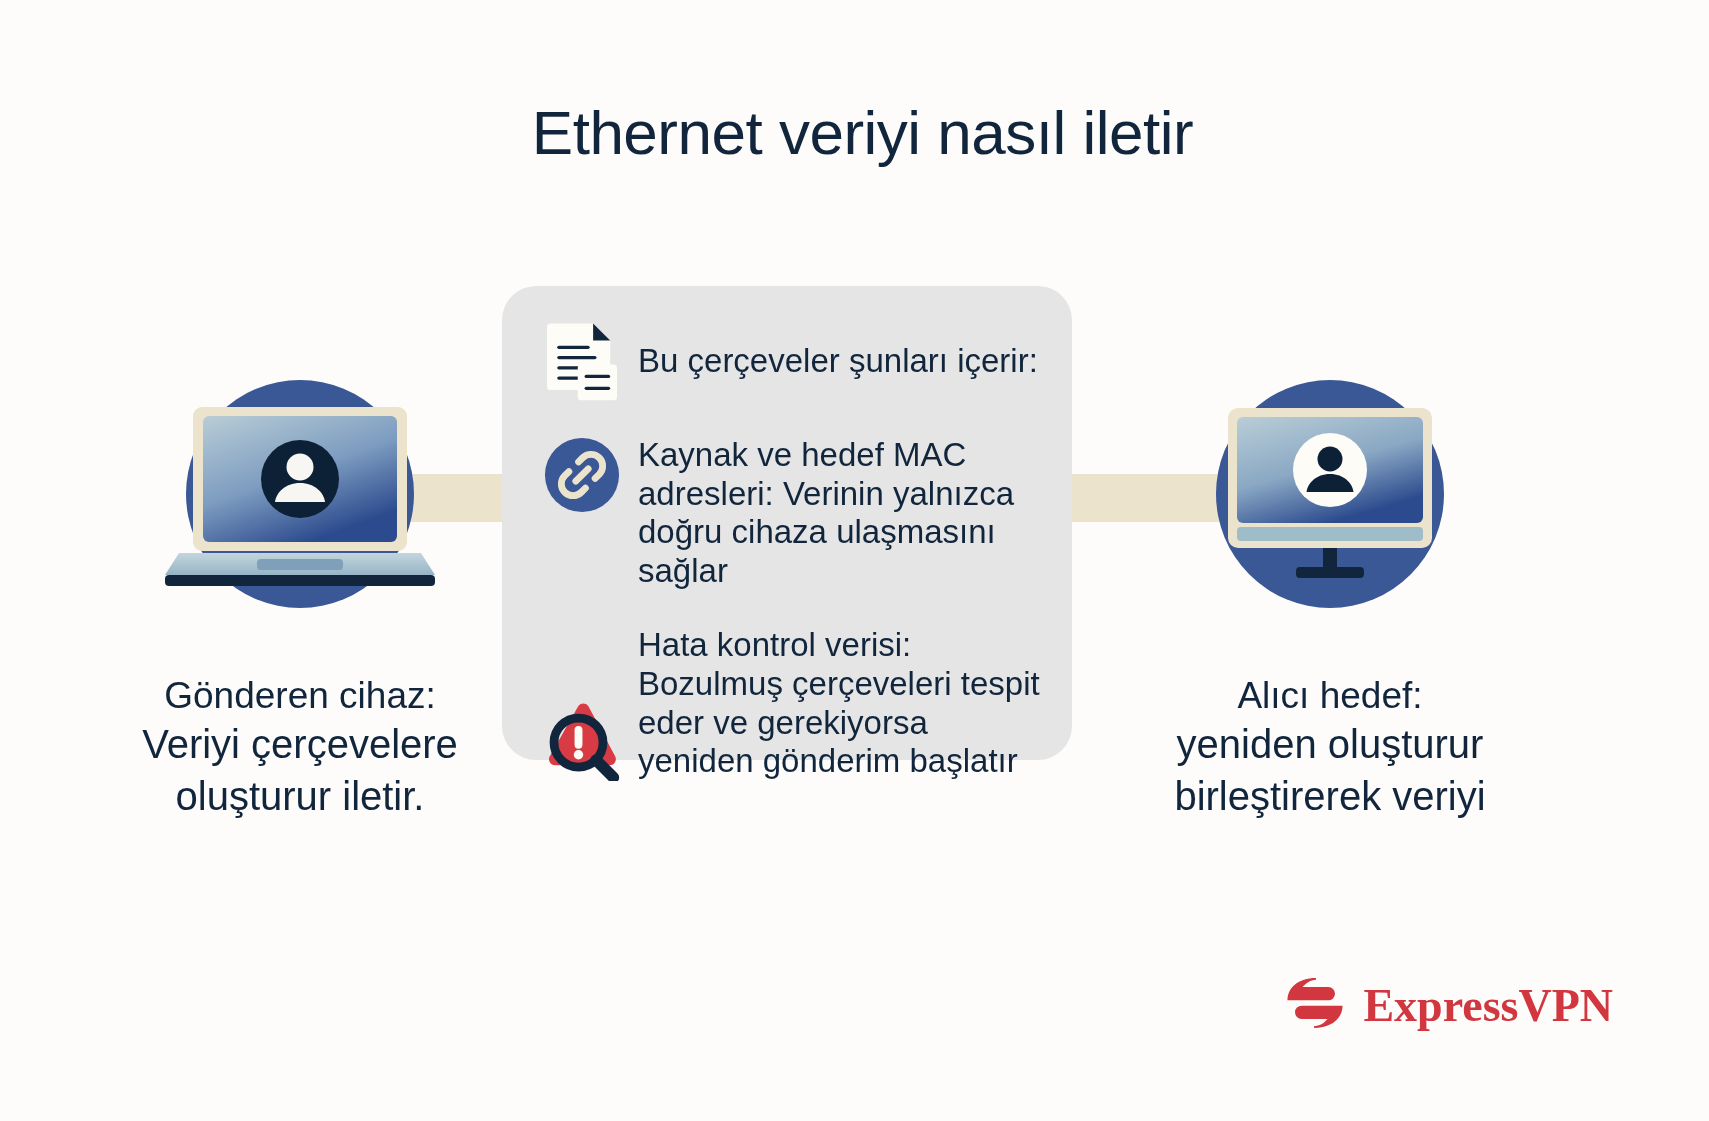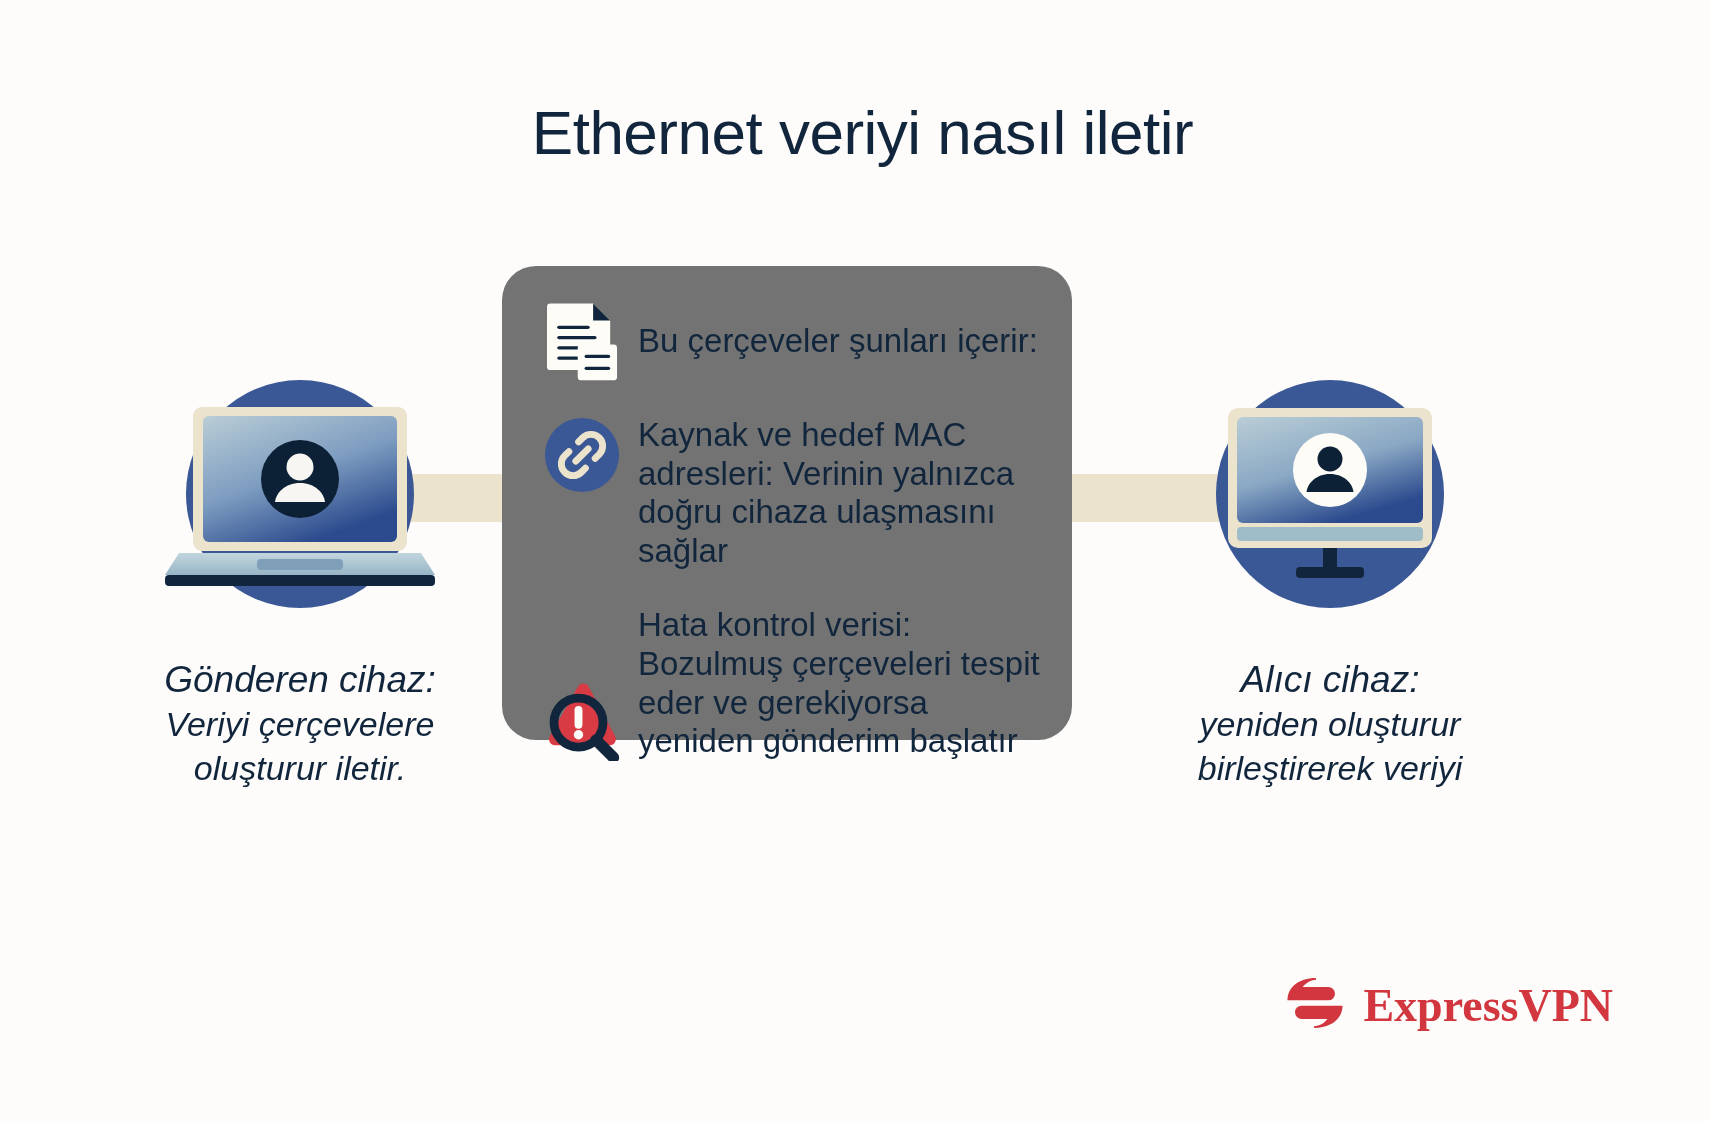--- a/index.html
+++ b/index.html
@@ -33,32 +33,32 @@
   .disc{
     width:228px;height:228px;border-radius:50%;
     background:#3a5796;
     margin:0 auto;position:relative;
   }
   #node-sender .disc{background:#3a5796;}
 
   .laptop-wrap{position:absolute;left:50%;top:50%;transform:translate(-50%,-50%);width:270px;height:190px;}
   .monitor-wrap{position:absolute;left:50%;top:50%;transform:translate(-50%,-50%);width:220px;height:180px;}
 
-  .caption{margin-top:48px;line-height:1.28;font-style:italic;}
+  .caption{margin-top:64px;line-height:1.28;}
   .caption .cap-title{font-size:37px;}
-  .caption .cap-body{font-size:34px;}
+  .caption .cap-body{font-size:40px;}
 
   
   #node-receiver{position:absolute;left:1090px;top:380px;width:480px;text-align:center;}
 
   
   #panel{
-    position:absolute;left:502px;top:266px;
+    position:absolute;left:502px;top:286px;
     width:570px;height:474px;
-    background:#737373;
+    background:#e5e5e5;
     border-radius:34px;
     box-sizing:border-box;
     padding:28px 26px 26px 32px;
   }
   .item{display:flex;align-items:flex-start;}
   #item-frames{margin-top:6px;}
   #item-mac{margin-top:34px;align-items:flex-start;}
   #item-error{margin-top:36px;align-items:flex-end;}
   .item-icon{flex:0 0 auto;width:96px;display:flex;justify-content:center;align-items:center;}
   .item-text{font-size:33px;line-height:1.17;padding-left:8px;color:#11263c;}
@@ -190,21 +190,21 @@
         <rect x="103" y="144" width="14" height="20" fill="#11263c"></rect>
         <rect x="76" y="163" width="68" height="11" rx="4" fill="#11263c"></rect>
 
         <circle cx="110" cy="66" r="37" fill="#fdfcf7"></circle>
         <circle cx="110" cy="55" r="12.5" fill="#0d2136"></circle>
         <path d="M110 70 c-14 0 -22.5 9.5 -23.5 18 h47 c-1 -8.5 -9.5 -18 -23.5 -18 Z" fill="#0d2136"></path>
       </svg>
     </div>
   </div>
   <div class="caption">
-    <div class="cap-title">Alıcı cihaz:</div>
+    <div class="cap-title">Alıcı hedef:</div>
     <div class="cap-body">yeniden oluşturur</div>
     <div class="cap-body">birleştirerek veriyi</div>
   </div>
 </div>
 
 <div id="logo">
   <span>
     <svg viewBox="0 0 72 72" width="64" height="64">
       <path d="M37 8 C17 8 5 19 5 33 h46 a7.5 7.5 0 0 0 0 -15 H22 C26 13 31 10 37 10 Z" fill="#d2373f"></path>
       <path d="M35 64 C55 64 67 53 67 39 H21 a7.5 7.5 0 0 0 0 15 h29 C46 59 41 62 35 62 Z" fill="#d2373f"></path>

